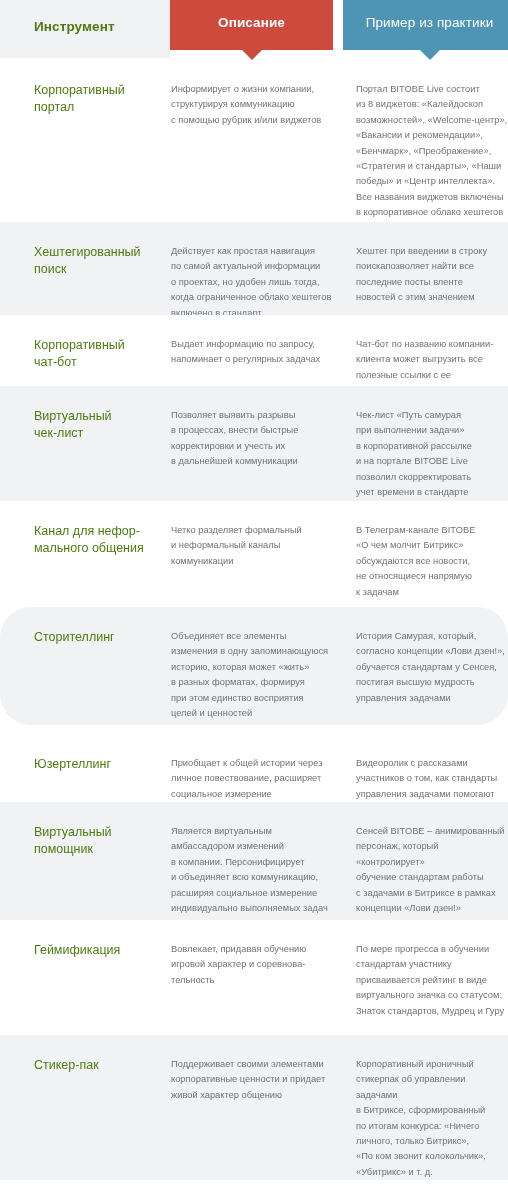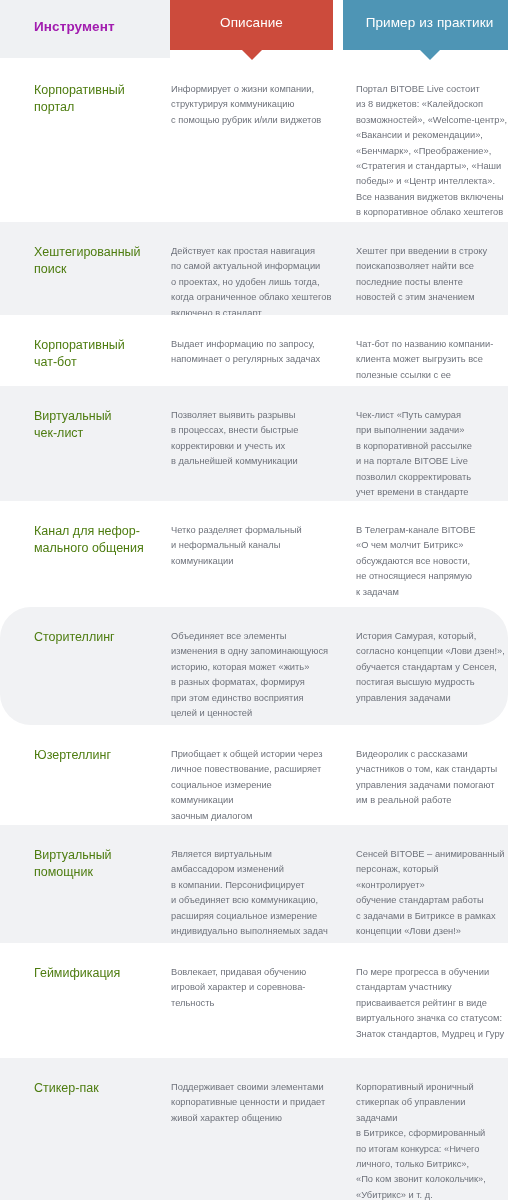--- a/index.html
+++ b/index.html
@@ -29,21 +29,21 @@
     left:0; top:0;
     width:170px; height:58px;
     background:#eff1f3;
     box-sizing:border-box;
   }
   .th-tool .th-label{
     position:absolute;
     left:34px; top:19px;
     font-size:13.5px;
     font-weight:bold;
-    color:#a21caf;
+    color:#4d7c0f;
     letter-spacing:.1px;
   }
   .th-callout{
     position:absolute;
     top:0;
     height:50px;
     box-sizing:border-box;
   }
   .th-callout .th-label{
     position:absolute;
@@ -62,20 +62,21 @@
     width:0; height:0;
     border-left:10px solid transparent;
     border-right:10px solid transparent;
     border-top:10px solid currentColor;
   }
   .th-desc{
     left:170px;
     width:163px;
     background:#cc4b3c;
     color:#cc4b3c;
+    font-weight:bold;
   }
   .th-case{
     left:343px;
     width:173px;
     background:#4e95b5;
     color:#4e95b5;
   }
 
   
   .row{
@@ -211,21 +212,21 @@
 историю, которая может «жить»
 в разных форматах, формируя
 при этом единство восприятия
 целей  и ценностей</div>
         <div class="cell cell-case">История Самурая, который,
 согласно концепции «Лови дзен!»,
 обучается стандартам у Сенсея,
 постигая высшую мудрость
 управления задачами</div>
       </div>
-      <div class="row" style="height: 100px;">
+      <div class="row" style="height: 68px; margin-top: 9px;">
         <div class="cell cell-tool">Юзертеллинг</div>
         <div class="cell cell-desc">Приобщает к общей истории через
 личное повествование, расширяет
 социальное измерение коммуникации
 заочным диалогом</div>
         <div class="cell cell-case">Видеоролик с рассказами
 участников о том, как стандарты
 управления задачами помогают
 им в реальной работе</div>
       </div>

